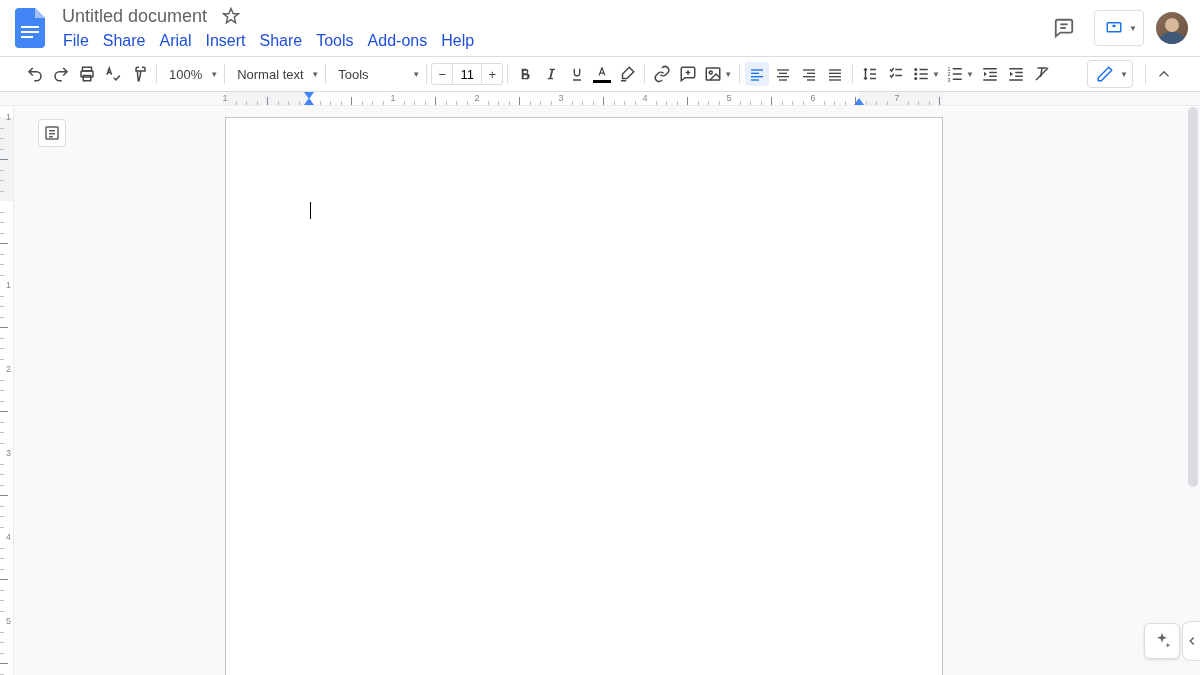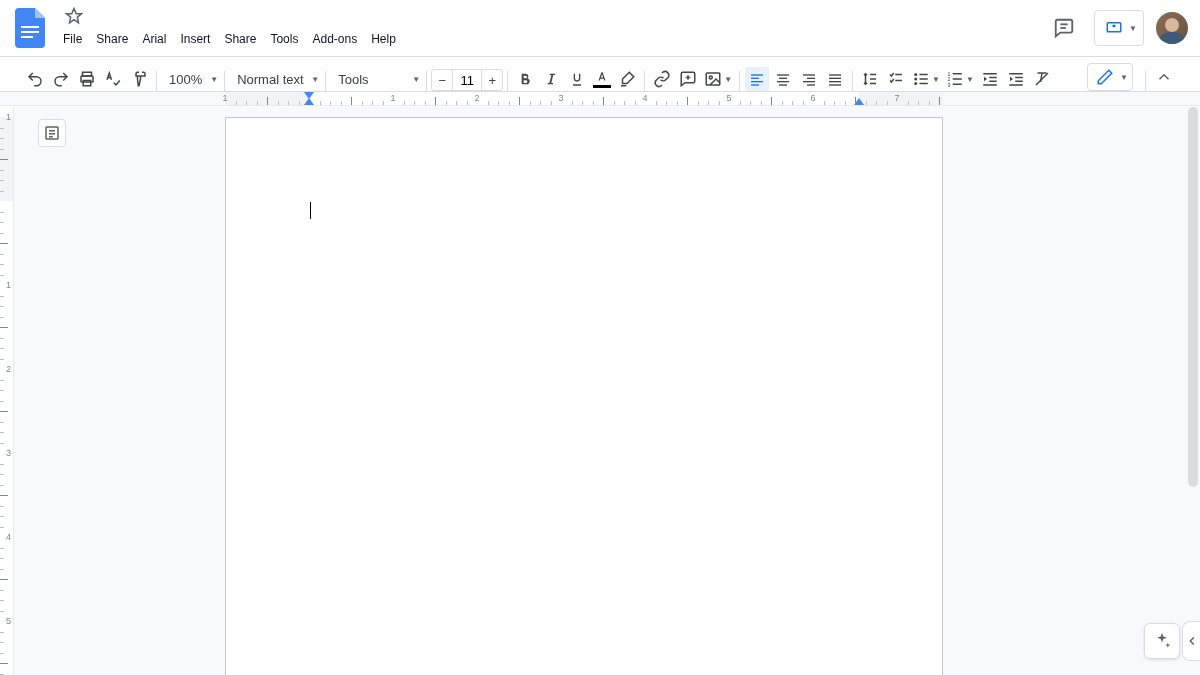--- a/index.html
+++ b/index.html
@@ -6,32 +6,32 @@
 body { font-family: Arial, sans-serif; font-size: 13px; color: #202124; background: #fff; overflow: hidden; width: 1200px; height: 675px; position: relative; }
 
 
 .header { display: flex; align-items: center; height: 56px; padding: 0 8px; }
 .docs-logo { width: 36px; height: 36px; margin: 0 4px; display: flex; align-items: center; justify-content: center; cursor: pointer; }
 .title-area { display: flex; flex-direction: column; flex: 1; padding-left: 4px; }
 .title-row { display: flex; align-items: center; height: 28px; }
 .doc-title { font-size: 18px; color: #5f6368; padding: 2px 6px; border-radius: 4px; }
 .star-btn { width: 28px; height: 28px; display: flex; align-items: center; justify-content: center; cursor: pointer; color: #5f6368; margin-left: 4px; border-radius: 4px; }
 .menubar { display: flex; height: 24px; }
-.menu-item { padding: 2px 7px; font-size: 12px; color: #0f172a; cursor: pointer; border-radius: 4px; }
+.menu-item { padding: 2px 7px; font-size: 16px; color: #1d4ed8; cursor: pointer; border-radius: 4px; }
 
 .header-right { display: flex; align-items: center; gap: 12px; margin-right: 4px; }
 .hdr-icon-btn { width: 36px; height: 36px; display: flex; align-items: center; justify-content: center; cursor: pointer; color: #5f6368; border-radius: 50%; }
 .present-btn { display:flex; align-items:center; height:36px; padding:0 6px 0 10px; border:1px solid #dadce0; border-radius:4px; cursor:pointer; color:#1a73e8; gap:4px; }
 .share-btn { display: flex; align-items: center; height: 36px; padding: 0 16px; background: #1a73e8; color: #fff; font-size: 14px; font-weight: 500; border-radius: 4px; cursor: pointer; gap: 6px; letter-spacing: 0.25px; }
 .avatar { width: 32px; height: 32px; border-radius: 50%; background: linear-gradient(135deg,#8a6d5a,#6b5140); cursor: pointer; position:relative; overflow:hidden; }
 .avatar::after { content:''; position:absolute; width:14px; height:14px; background:#d7b89a; border-radius:50%; top:6px; left:9px; }
 .avatar::before { content:''; position:absolute; width:24px; height:14px; background:#3d5a7a; border-radius:50% 50% 0 0; bottom:-2px; left:4px; }
 
 
-.toolbar { display: flex; align-items: flex-end; height: 36px; padding: 0 22px; border-top: 1px solid #dadce0; border-bottom: 1px solid #dadce0; background: #fff; }
+.toolbar { display: flex; align-items: center; height: 36px; padding: 0 22px; border-top: 1px solid #dadce0; border-bottom: 1px solid #dadce0; background: #fff; }
 .tbtn { min-width: 24px; height: 24px; display: flex; align-items: center; justify-content: center; cursor: pointer; color: #444746; border-radius: 2px; margin: 0 1px; padding: 0 2px; }
 .tbtn.active { background: #e8f0fe; color: #1a73e8; }
 .tsep { width: 1px; height: 20px; background: #dadce0; margin: 0 4px; }
 .zoom-sel { display: flex; align-items: center; height: 24px; padding: 0 2px 0 8px; cursor: pointer; font-size: 13px; color: #3c4043; gap:6px; }
 .style-sel { display: flex; align-items: center; height: 24px; width: 92px; padding: 0 2px 0 8px; cursor: pointer; font-size: 13px; color: #3c4043; justify-content: space-between; }
 .font-sel { display: flex; align-items: center; height: 24px; width: 92px; padding: 0 2px 0 8px; cursor: pointer; font-size: 13px; color: #3c4043; justify-content: space-between; }
 .fs-group { display: flex; align-items: center; border: none; }
 .fs-btn { width: 22px; height: 22px; display: flex; align-items: center; justify-content: center; cursor: pointer; color: #444; border: 1px solid #dadce0; background:#fff; }
 .fs-btn:first-child { border-radius: 3px 0 0 3px; }
 .fs-btn:last-child { border-radius: 0 3px 3px 0; }
@@ -95,20 +95,21 @@
     <svg width="30" height="40" viewBox="0 0 30 40">
         <path fill="#4285f4" d="M4 0h16l10 10v26a4 4 0 0 1-4 4H4a4 4 0 0 1-4-4V4a4 4 0 0 1 4-4z"></path>
         <path fill="#a1c2fa" d="M20 0l10 10H20z"></path>
         <rect x="6" y="18" width="18" height="2" fill="#fff"></rect>
         <rect x="6" y="23" width="18" height="2" fill="#fff"></rect>
         <rect x="6" y="28" width="12" height="2" fill="#fff"></rect>
       </svg>
   </div>
   <div class="title-area">
     <div class="title-row">
+      <span class="doc-title">Untitled document</span>
       <span class="star-btn">
         <svg width="18" height="18" viewBox="0 0 24 24" fill="none" stroke="currentColor" stroke-width="2">
             <path d="M12 2l3 7h7l-5.5 4.5L18 21l-6-4-6 4 1.5-7.5L2 9h7z"></path>
           </svg>
       </span>
     </div>
     <div class="menubar">
       <span class="menu-item">File</span>
       <span class="menu-item">Share</span>
       <span class="menu-item">Arial</span>

